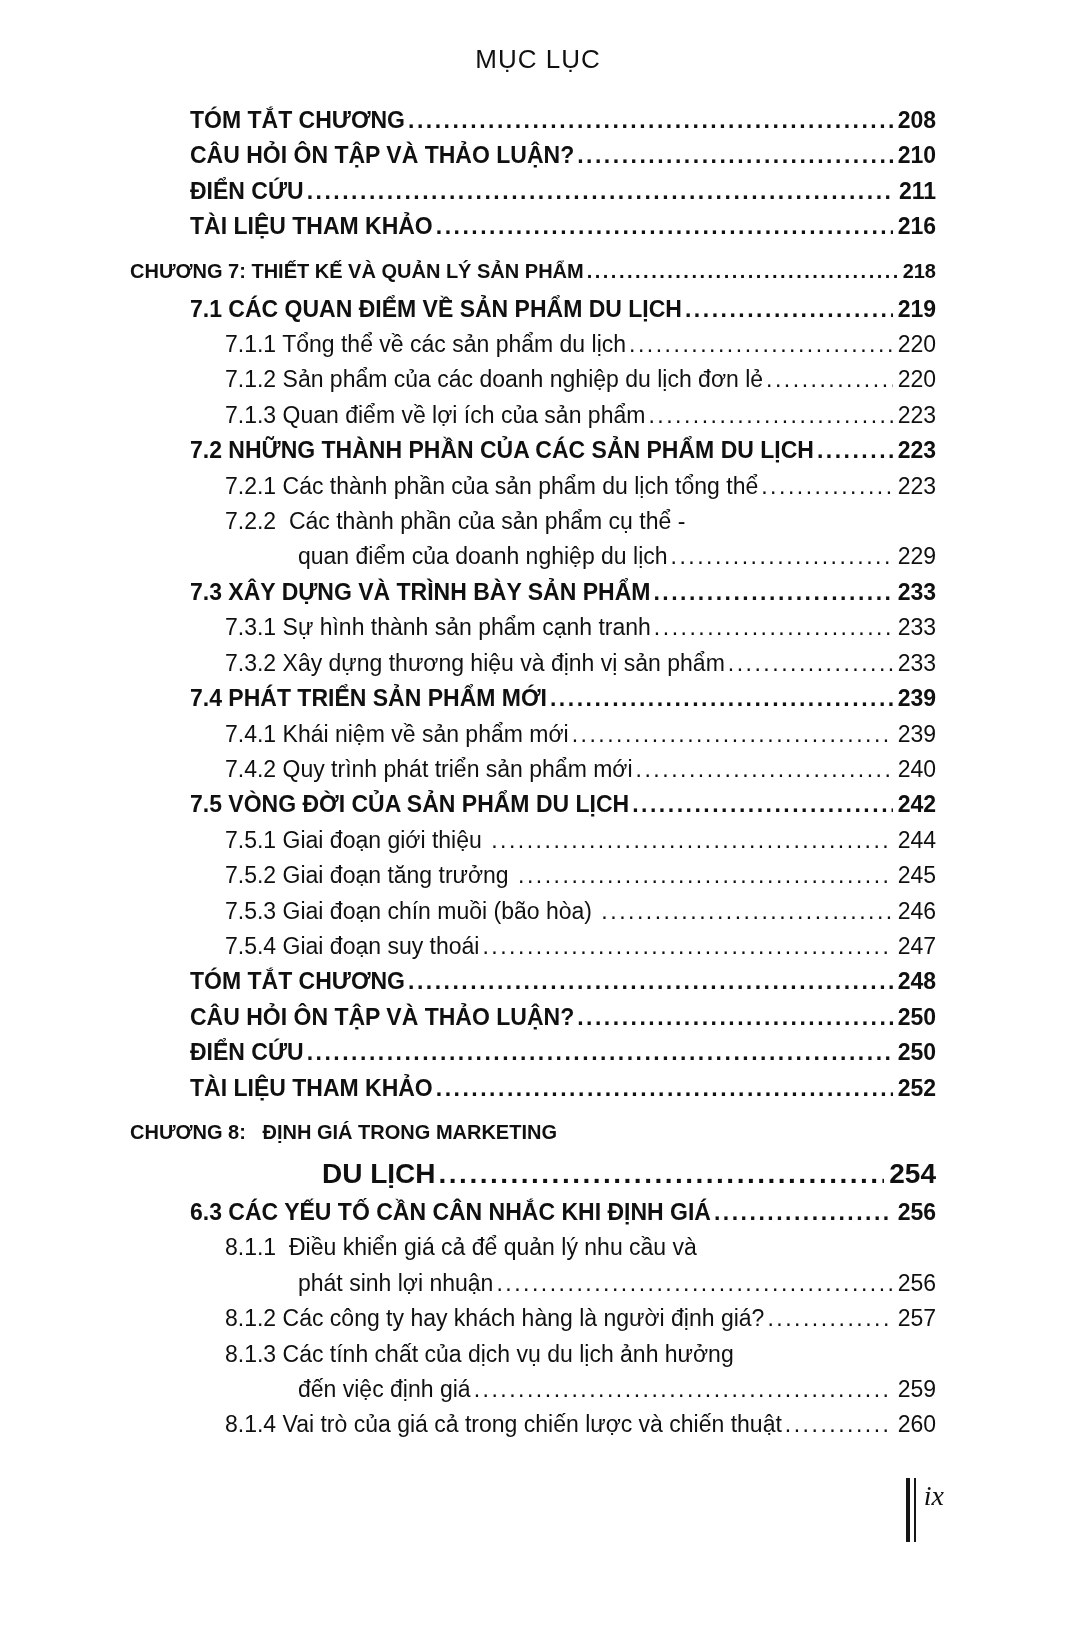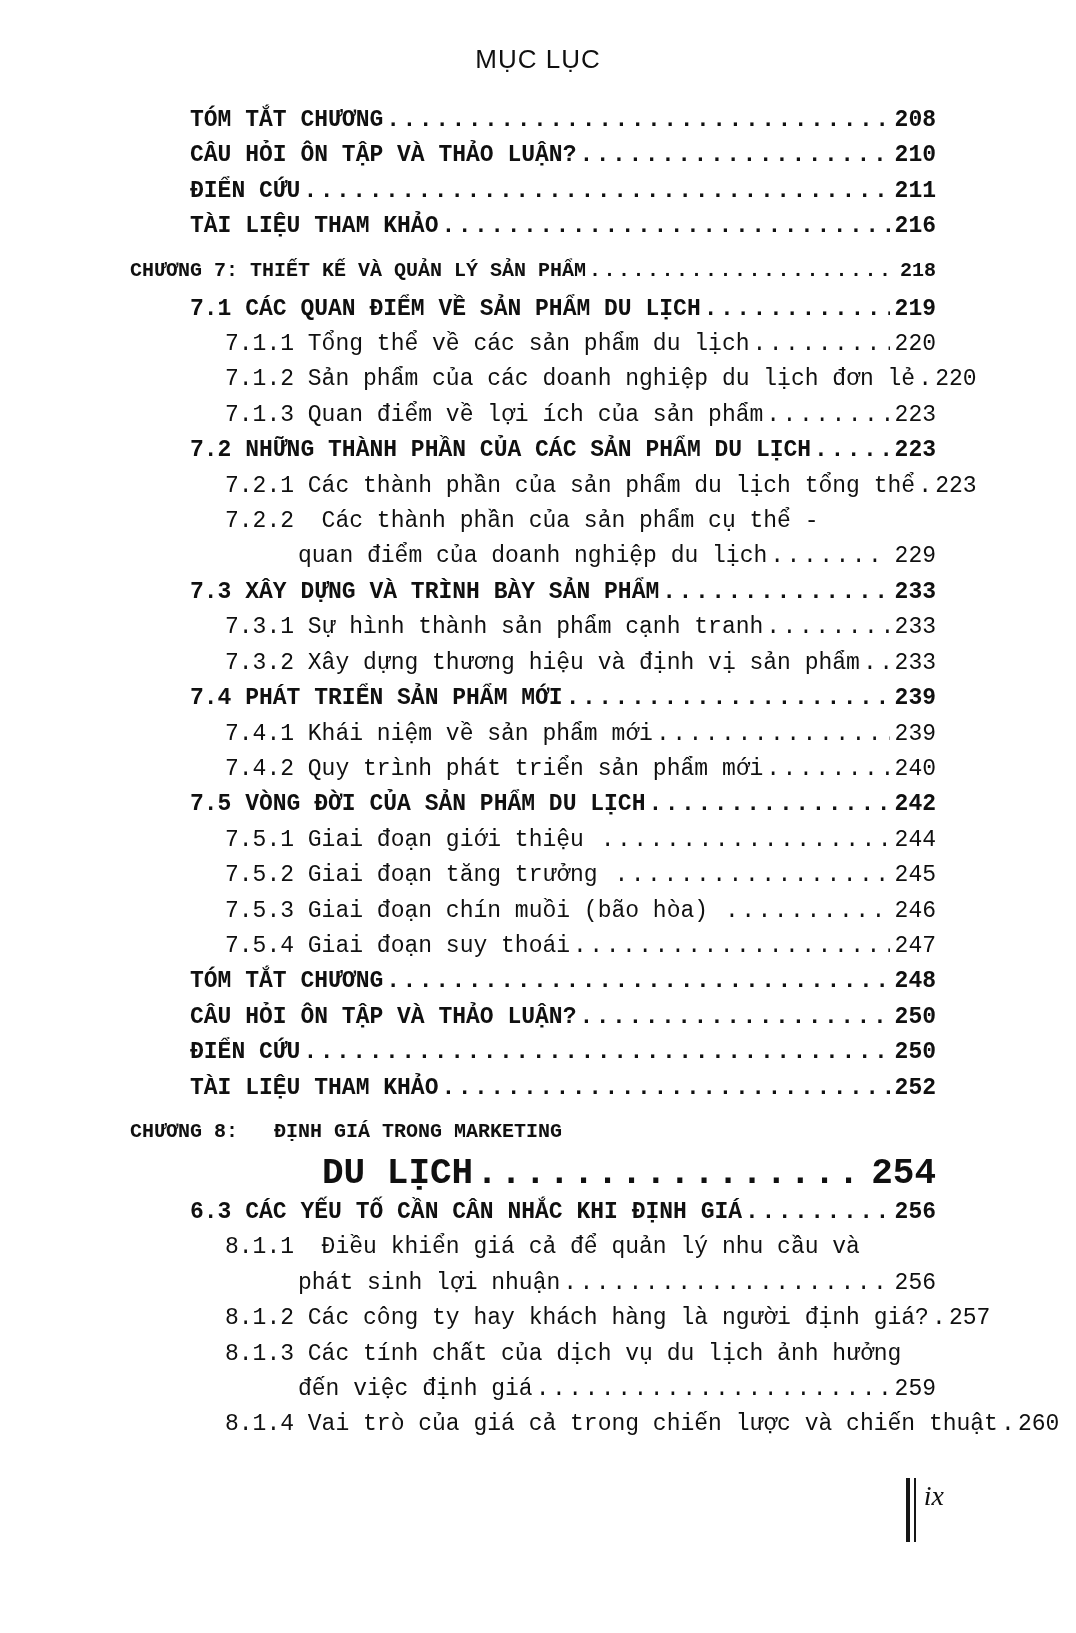--- a/index.html
+++ b/index.html
@@ -21,34 +21,33 @@
   }
   .content {
     padding: 0 140px 0 130px;
   }
   .toc-row {
     display: flex;
     align-items: flex-start;
     line-height: 35.4px;
     font-size: 23px;
     white-space: nowrap;
-    font-family: Liberation Mono, monospace;
   }
   .toc-title { white-space: pre; }
   .toc-row.section { font-weight: bold; padding-left: 60px; }
   .toc-row.chapter {
     font-weight: bold;
     font-size: 20px;
     line-height: 42px;
     margin-top: 5px;
     padding-left: 0;
   }
   .toc-row.chapter-cont {
     font-weight: bold;
-    font-size: 36px;
+    font-size: 28px;
     line-height: 42px;
     padding-left: 192px;
   }
   .toc-row.sub { padding-left: 95px; }
   .toc-row.sub-cont { padding-left: 168px; }
   .leader {
     flex: 1 1 auto;
     min-width: 12px;
     overflow: hidden;
     margin: 0 3px;

